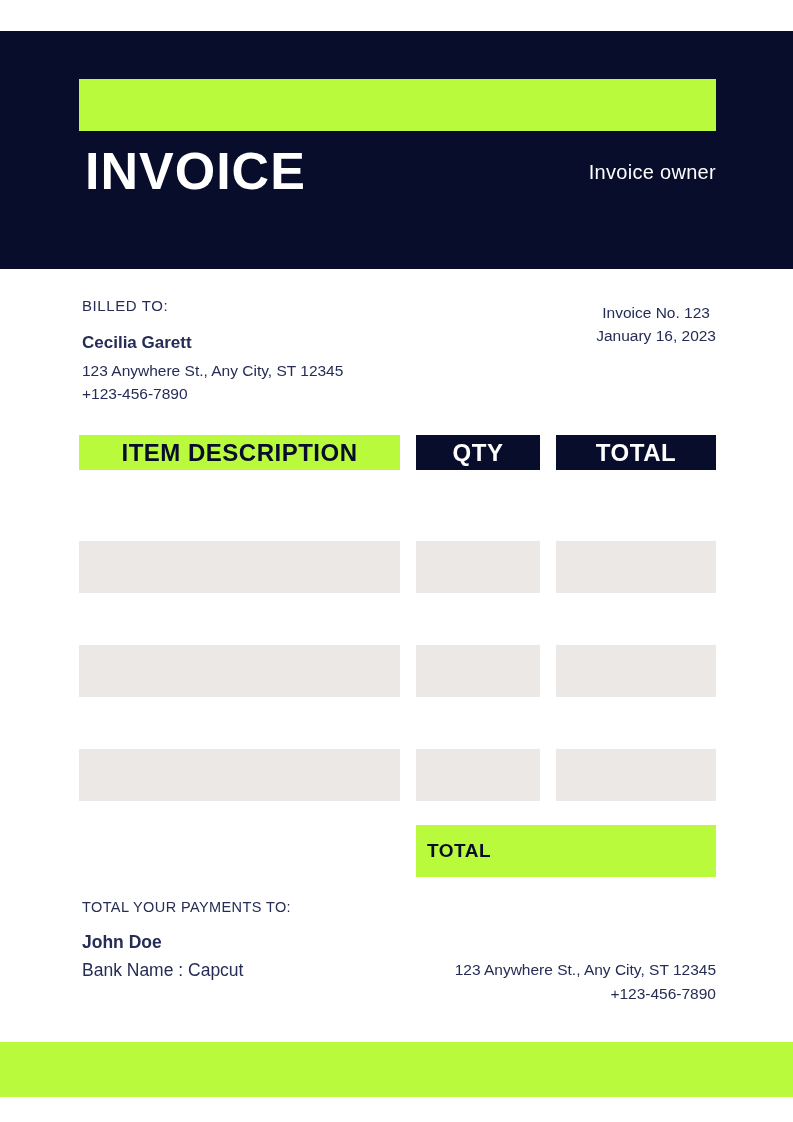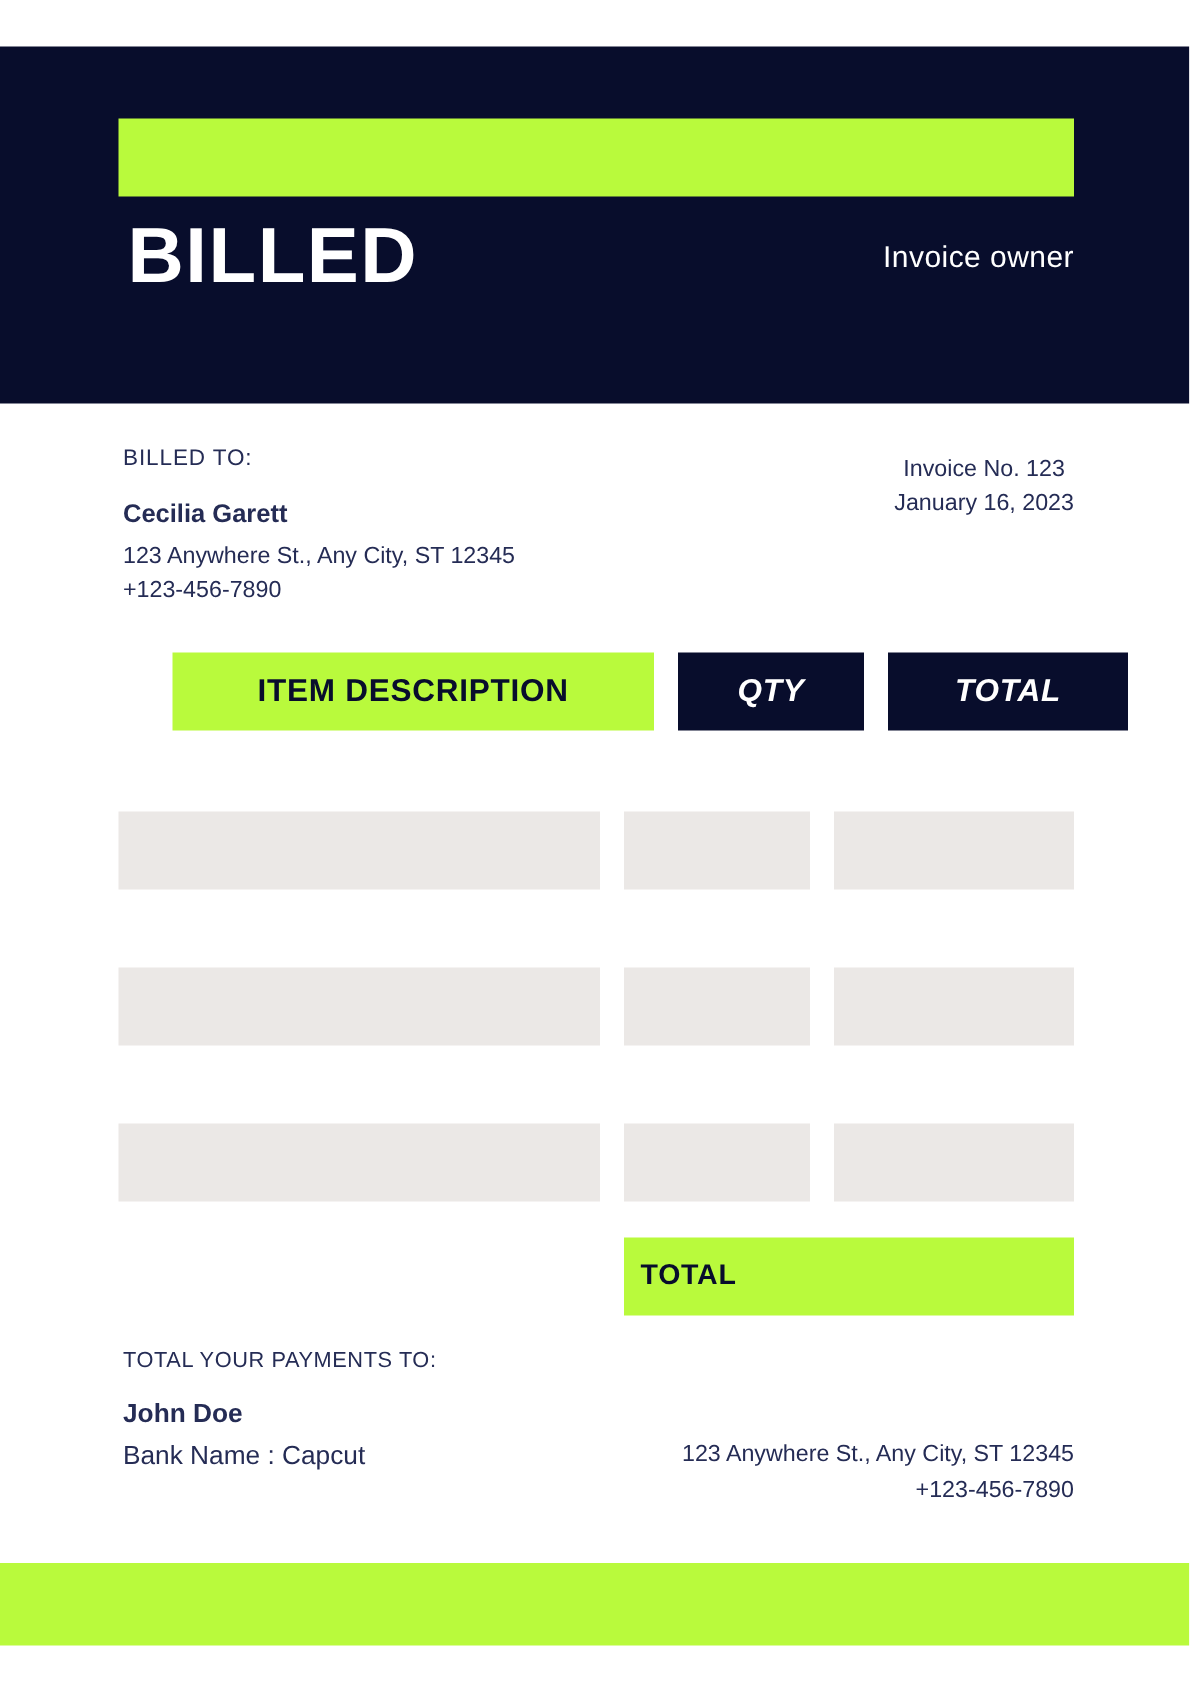--- a/index.html
+++ b/index.html
@@ -58,26 +58,26 @@
     .invoice-number { font-size: 15.5px; }
     .invoice-date { margin-top: 5px; font-size: 15.5px; }
 
     
     .col-desc  { left: 79px;  width: 321px; }
     .col-qty   { left: 416px; width: 124px; }
     .col-total { left: 556px; width: 160px; }
 
     .table-header-cell {
       position: absolute;
-      top: 435px; height: 52px;
+      top: 435px; height: 35px;
       display: flex; align-items: center; justify-content: center;
-      font-size: 21px; font-weight: bold; letter-spacing: 0.5px; margin-left: 36px;
+      font-size: 24px; font-weight: bold; letter-spacing: 0.5px;
     }
     .table-header-cell.green { background: var(--lime, #b9fa3c); color: var(--navy, #080d2c); }
-    .table-header-cell.navy  { background: var(--navy, #080d2c); color: #ffffff; font-style: italic; }
+    .table-header-cell.navy  { background: var(--navy, #080d2c); color: #ffffff; }
 
     .table-cell {
       position: absolute;
       height: 52px;
       background: var(--row_fill, #ebe8e6);
       font-size: 15px;
       display: flex; align-items: center; justify-content: center;
     }
     .row-1 .table-cell { top: 541px; }
     .row-2 .table-cell { top: 645px; }
@@ -118,21 +118,21 @@
     }
   </style>
 </head>
 <body>
 
 <div class="page">
 
   <div class="header-band">
     <div class="header-accent-bar"></div>
   </div>
-  <div class="invoice-title">BILLED</div>
+  <div class="invoice-title">INVOICE</div>
   <div class="owner-label">Invoice owner</div>
 
   <div class="billed-block">
     <div class="billed-label">BILLED TO:</div>
     <div class="billed-name">Cecilia Garett</div>
     <div class="billed-address">123 Anywhere St., Any City, ST 12345</div>
     <div class="billed-phone">+123-456-7890</div>
   </div>
 
   <div class="invoice-meta">

